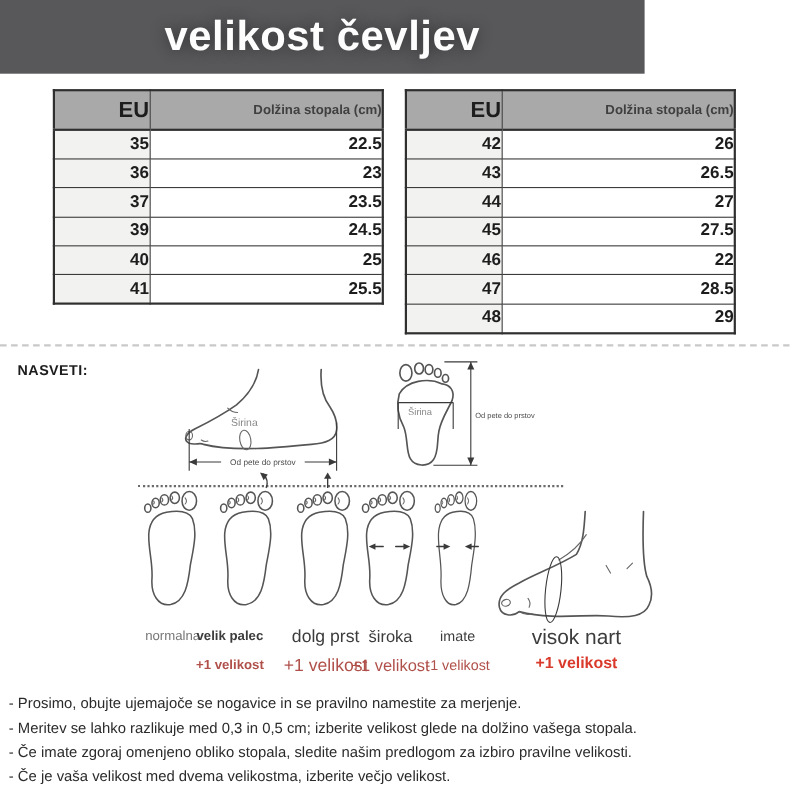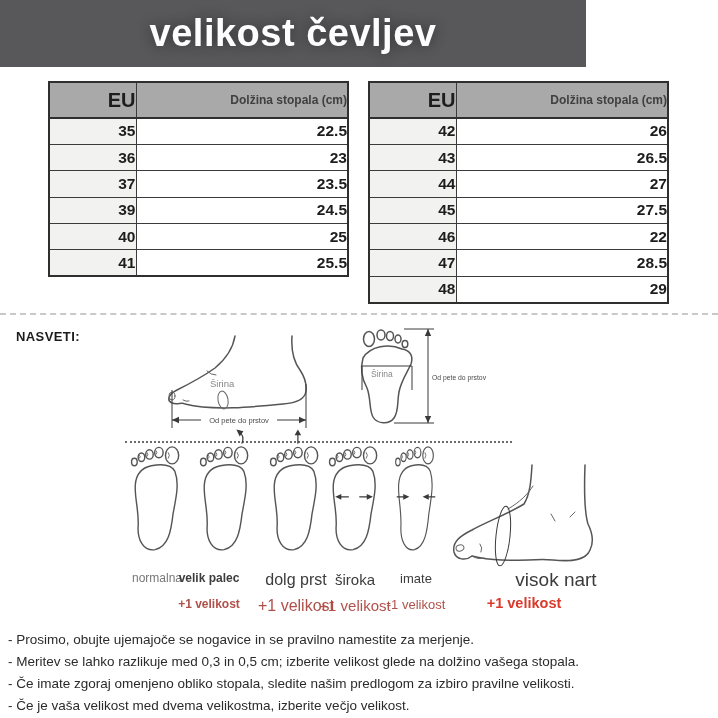--- a/index.html
+++ b/index.html
@@ -73,21 +73,21 @@
   
   .ftname { position:absolute; top:571px; transform:translateX(-50%);
     white-space:nowrap; color:#3c3c3c; }
   .ftadj  { position:absolute; top:597px; transform:translateX(-50%);
     white-space:nowrap; color:#b0504a; font-size:12px; }
   .n0 { left:157px; font-size:12px; color:#777; }
   .n1 { left:209px; font-size:12px;font-weight:bold; }
   .n2 { left:296px; font-size:16px; }
   .n3 { left:355px; font-size:15px; }
   .n4 { left:416px; font-size:13px; }
-  .n5 { left:524px; font-size:19px; top:569px;margin-left:32px; }
+  .n5 { left:524px; font-size:19px; top:569px; }
   .a5 { left:524px; font-size:14.5px; font-weight:bold; color:#d93a2b; top:595px; }
 
   
   .notes { position:absolute; left:8px; top:629px; width:705px; }
   .notes div { font-size:13.5px; line-height:22px; color:#2b2b2b; white-space:nowrap; }
 </style>
 </head>
 <body>
 
 <div id="page">

